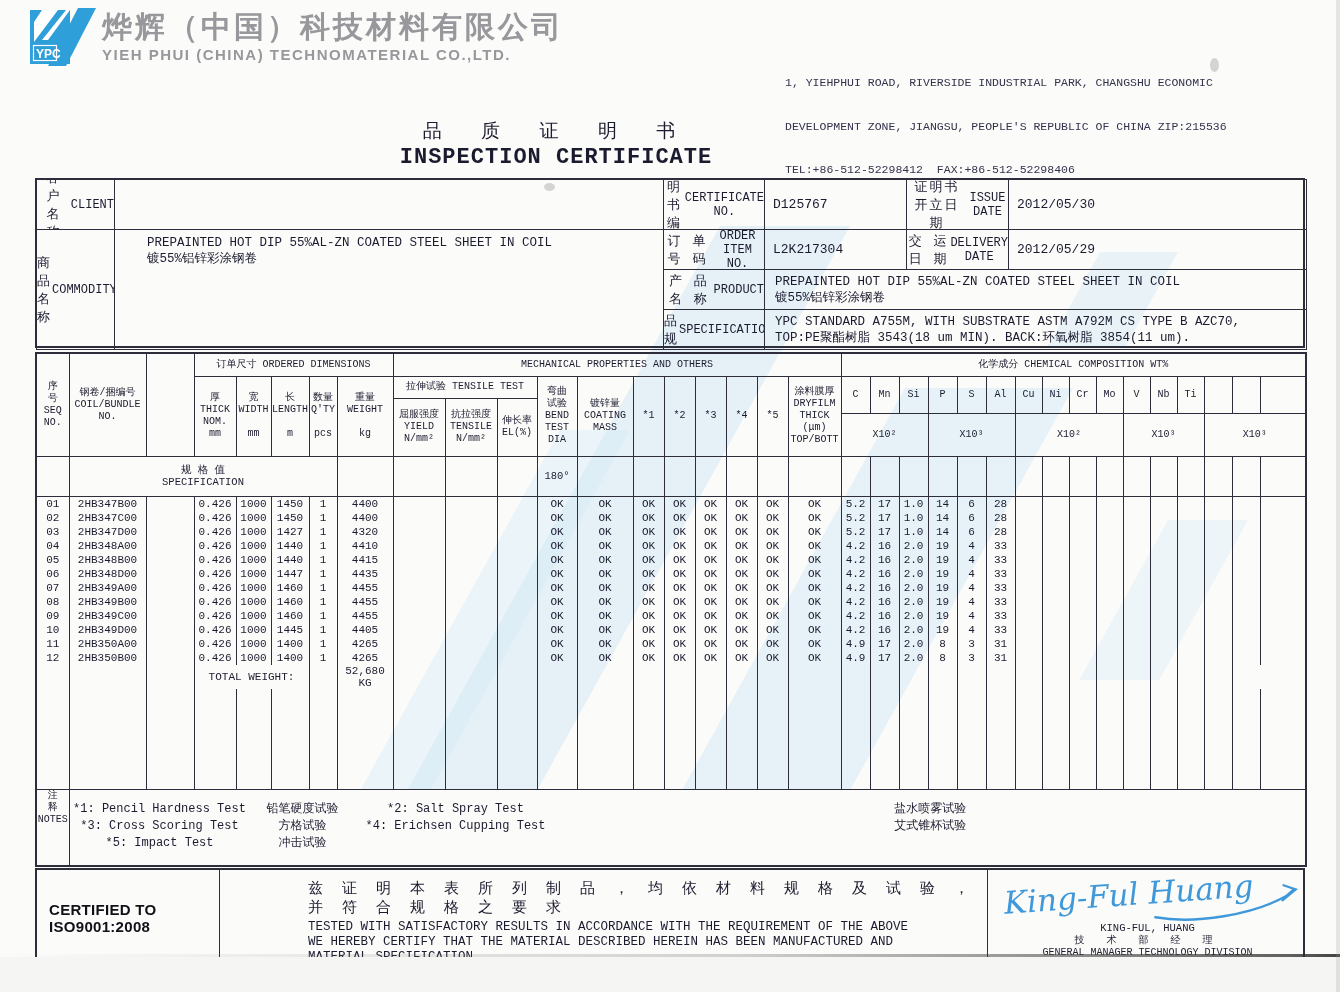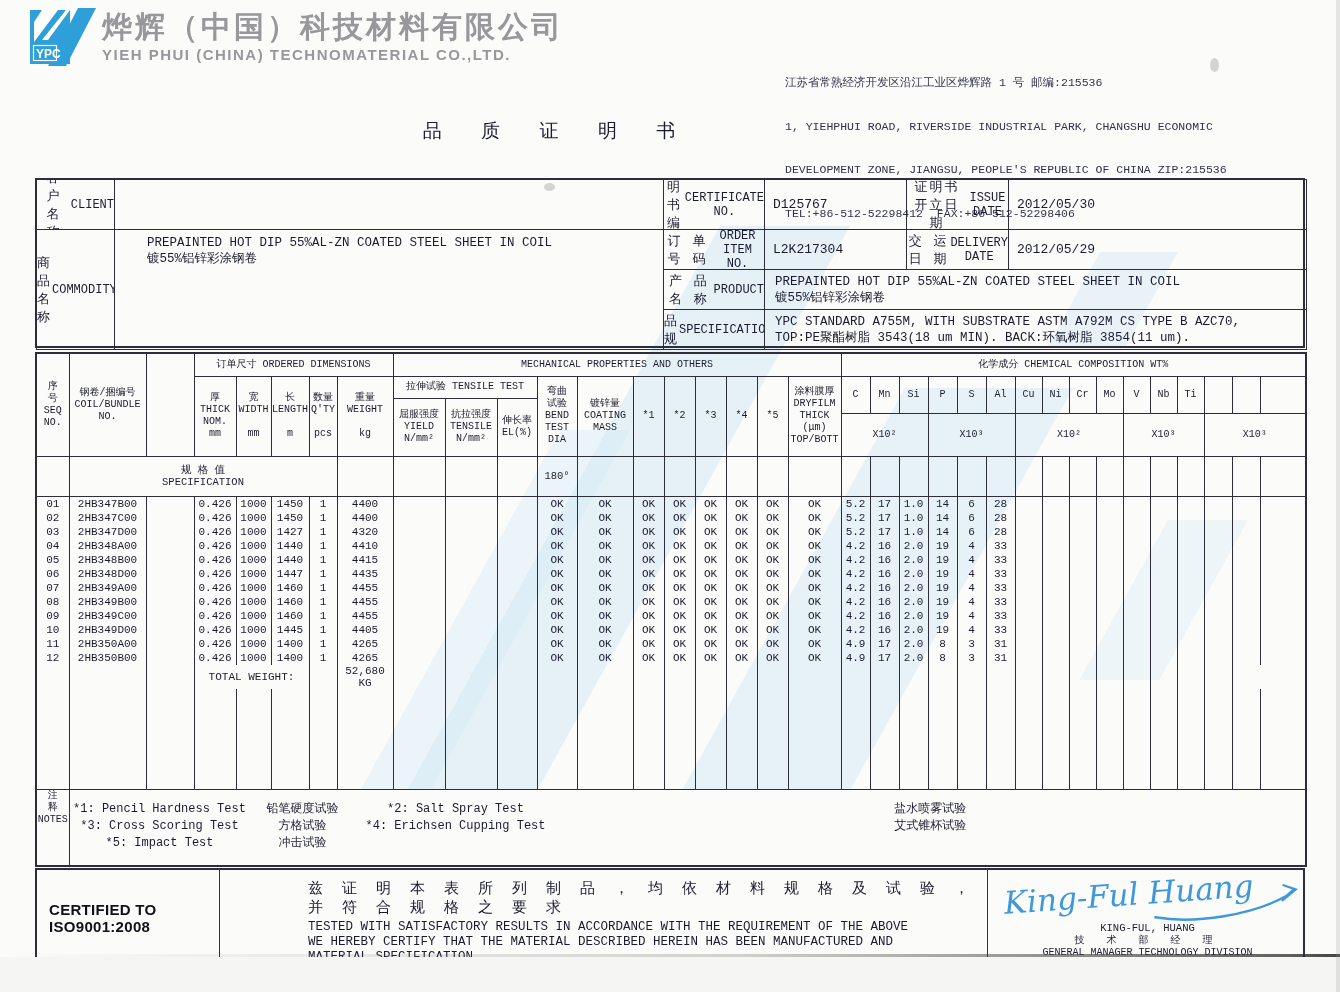--- a/index.html
+++ b/index.html
@@ -107,28 +107,28 @@
         <rect x="4" y="36" width="26" height="18" fill="#2e9fd9"></rect>
         <rect x="5.5" y="37.5" width="23" height="15" fill="none" stroke="#ffffff" stroke-width="1.2"></rect>
         <text x="8" y="50" font-size="12" font-weight="bold" fill="#ffffff" font-family="Liberation Sans, sans-serif">YPC</text>
       </svg>
     </div>
     <div class="abs company">
       <div class="cn">烨辉（中国）科技材料有限公司</div>
       <div class="en">YIEH PHUI (CHINA) TECHNOMATERIAL CO.,LTD.</div>
     </div>
     <div class="abs addr">
-      <div>江苏省常熟经济开发区沿江工业区烨辉路 1 号 邮编:215536</div>
       <div>1, YIEHPHUI ROAD, RIVERSIDE INDUSTRIAL PARK, CHANGSHU ECONOMIC</div>
       <div>DEVELOPMENT ZONE, JIANGSU, PEOPLE'S REPUBLIC OF CHINA ZIP:215536</div>
       <div>TEL:+86-512-52298412  FAX:+86-512-52298406</div>
     </div>
 
     <div class="abs titleblock">
       <div class="cn">品 质 证 明 书</div>
+      <div class="en">INSPECTION CERTIFICATE</div>
     </div>
 
     <div class="abs info">
       <div class="lab" style="grid-column:1;grid-row:1">
         <span class="cn">客 户 名 称</span>
         <span class="en">CLIENT</span>
       </div>
       <div class="val" style="grid-column:2;grid-row:1"></div>
       <div class="lab" style="grid-column:1;grid-row:2/5">
         <span class="cn">商 品 名 称</span>

